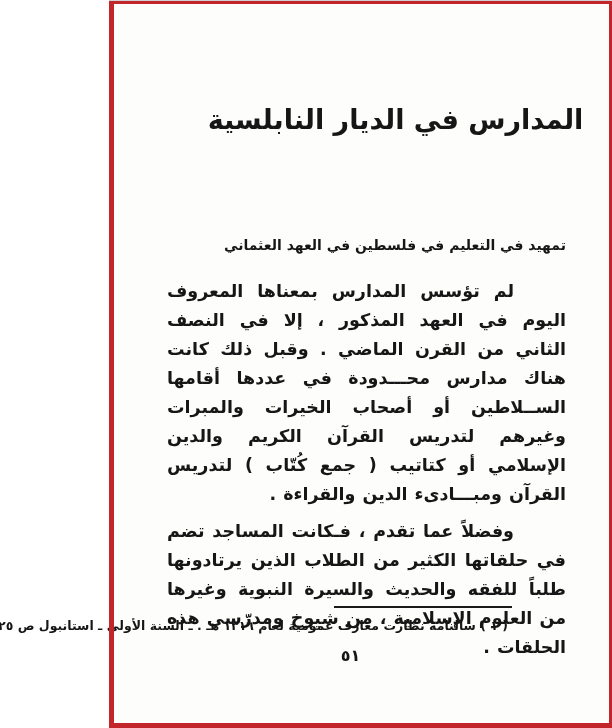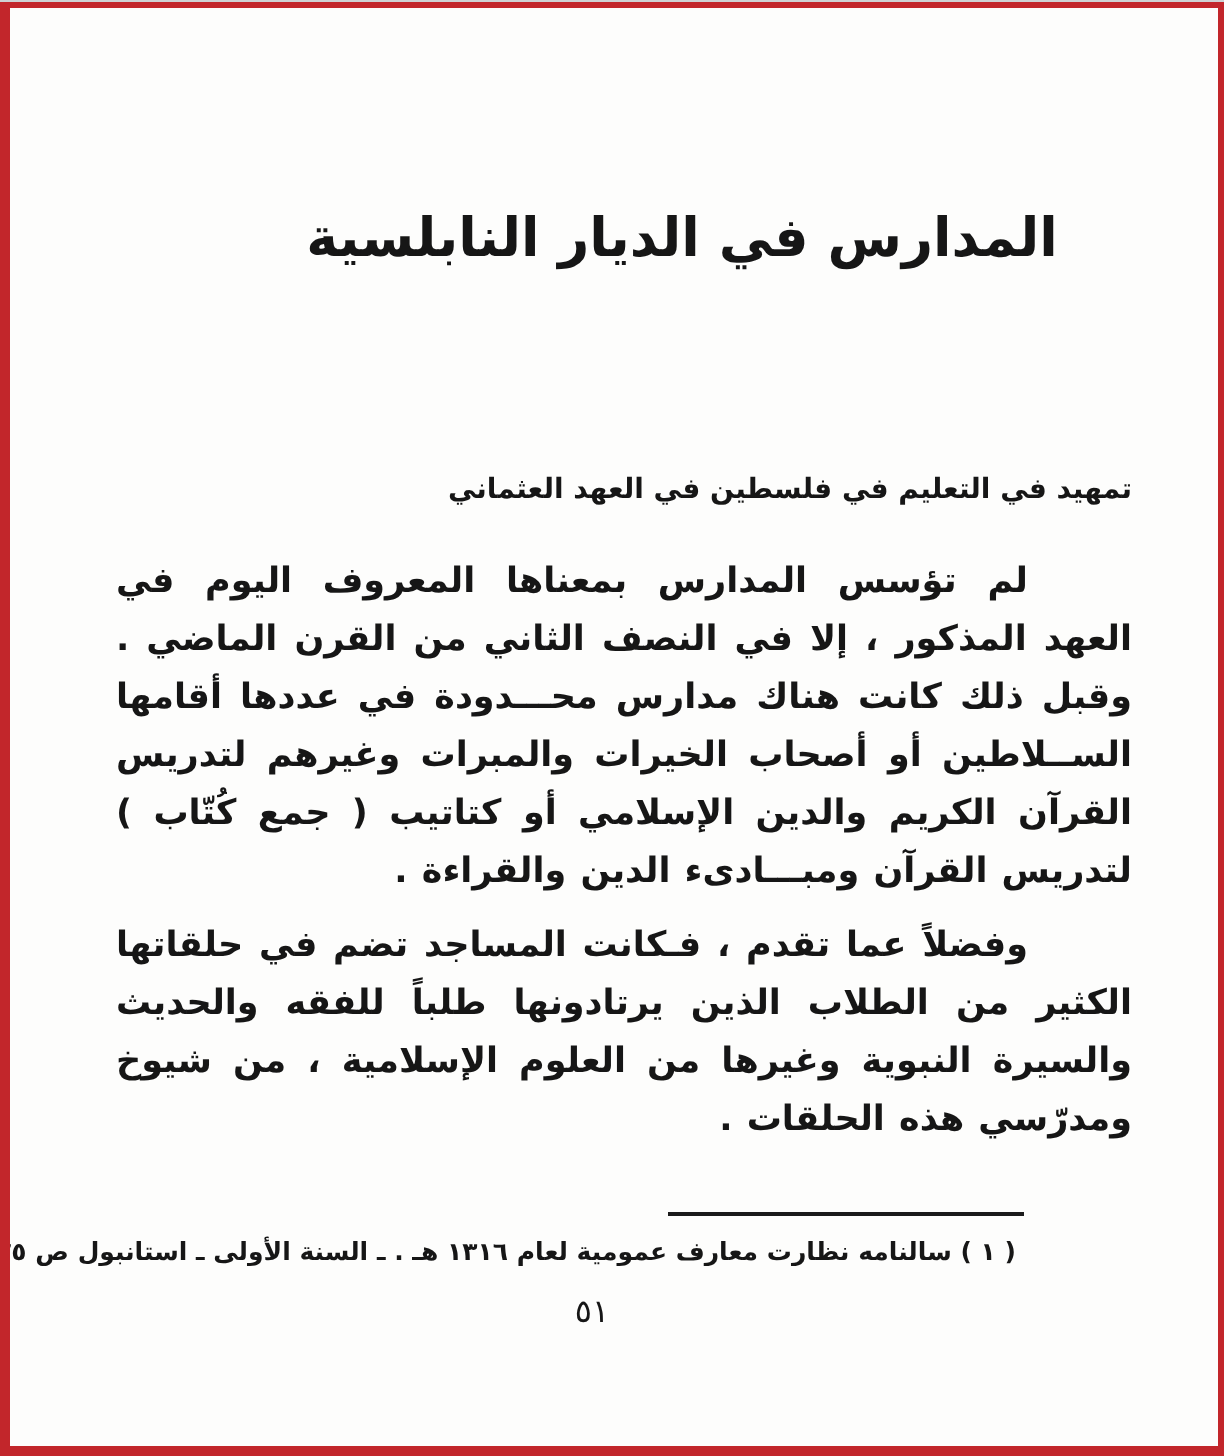--- a/index.html
+++ b/index.html
@@ -8,21 +8,21 @@
     --paper: #fdfdfc;
   }
   * { margin: 0; padding: 0; box-sizing: border-box; }
   html, body { width: 612px; height: 728px; overflow: hidden; }
   body {
     font-family: "DejaVu Sans", "DejaVu Serif", sans-serif;
     background: #fff;
   }
   .page {
     position: relative;
-    width: 612px;
+    width: 503px;
     height: 728px;
     background: var(--paper);
     color: var(--ink);
     direction: rtl;
   }
   .frame {
     position: absolute;
     inset: 0;
     border-top: 4px solid var(--border);
     border-left: 5px solid var(--border);
@@ -93,21 +93,21 @@
     white-space: nowrap;
     overflow: visible;
   }
   .page-number {
     position: absolute;
     top: 646px;
     left: 0;
     right: 20px;
     text-align: center;
     font-size: 16px;
-    font-weight: 400;
+    font-weight: 700;
     letter-spacing: 2px;
   }
 </style>
 </head>
 <body>
 
 <div class="page">
   <div class="topline"></div>
   <div class="frame"></div>
 

